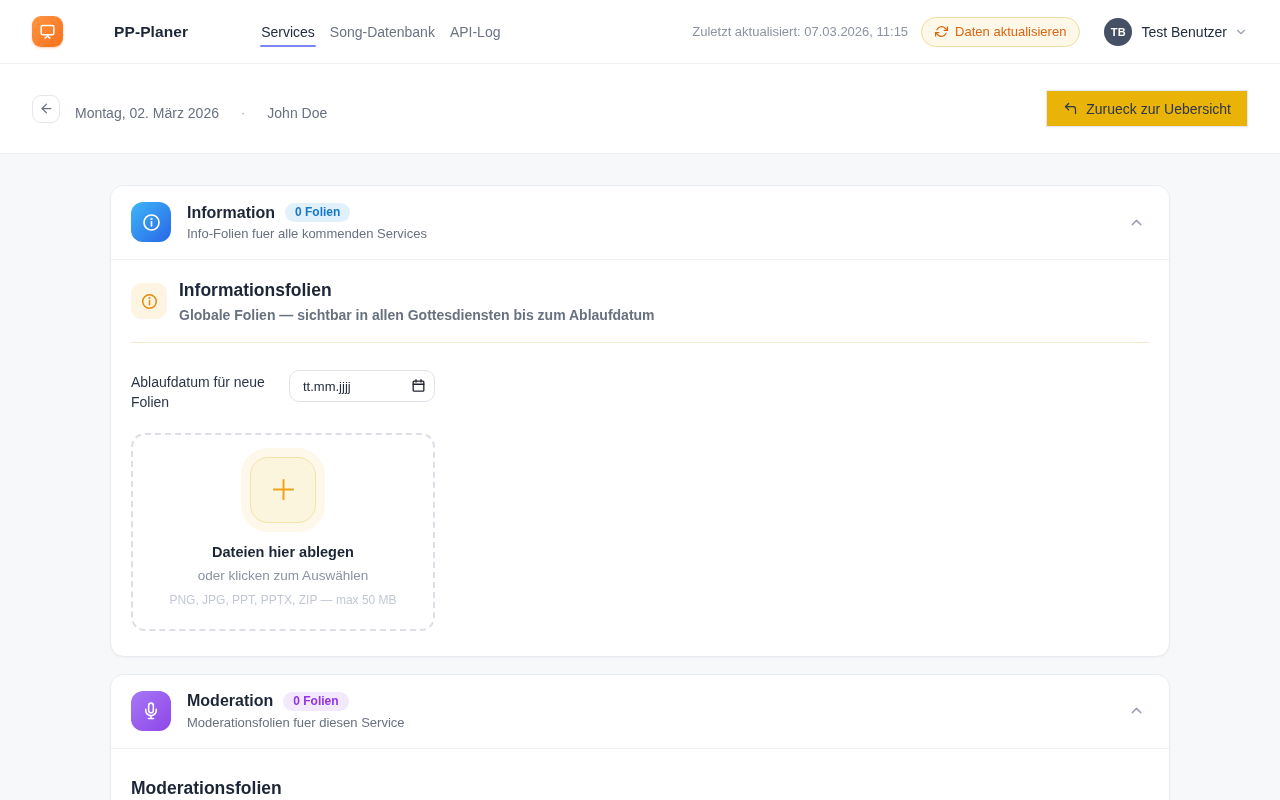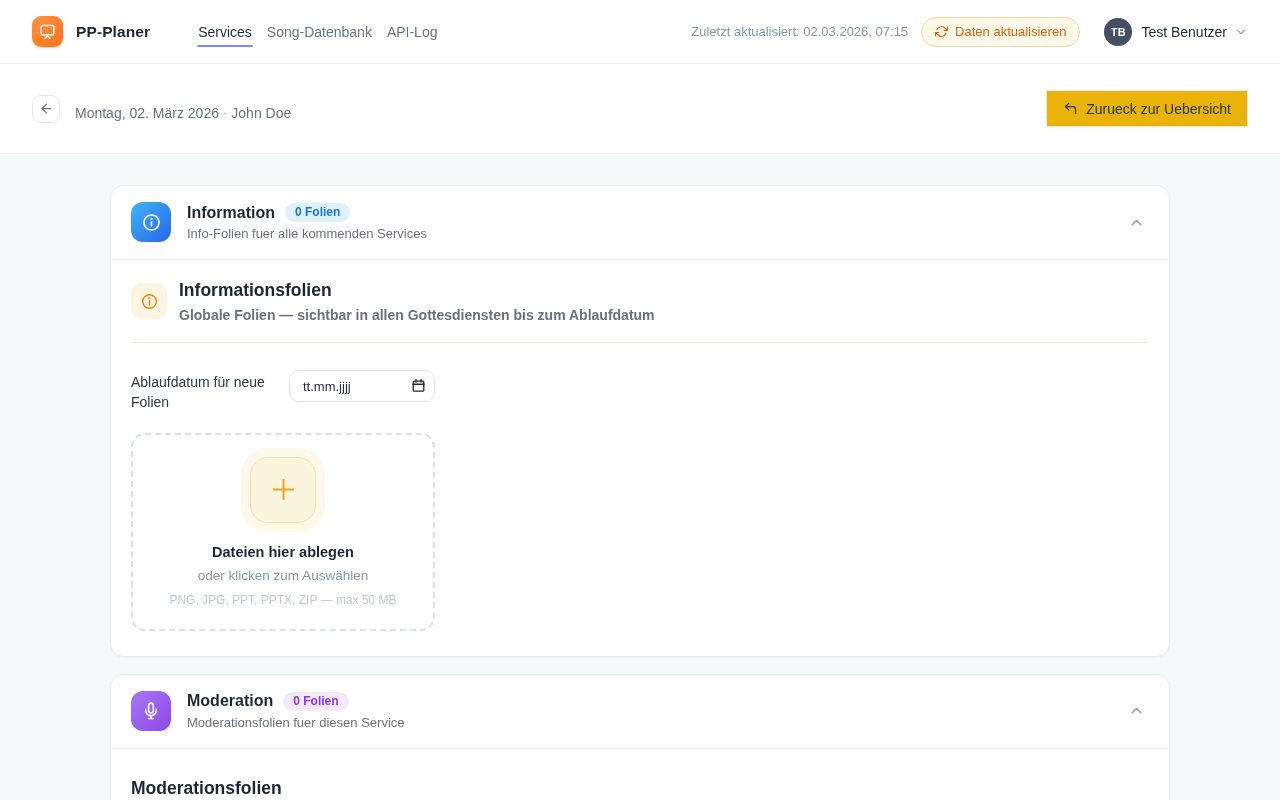--- a/index.html
+++ b/index.html
@@ -11,29 +11,29 @@
     overflow:hidden;
     -webkit-font-smoothing:antialiased;
   }
   svg { display:block; }
 
   
   .topbar {
     height:64px; background:#fff; border-bottom:1px solid #edeff3;
     display:flex; align-items:center; padding:0 32px;
   }
-  .topbar-left { display:flex; align-items:center; }
+  .topbar-left { display:flex; align-items:center;gap:38px; }
   .logo-tile {
     width:31px; height:31px; border-radius:9px;
     background:linear-gradient(135deg,#ff9440,#f9711d);
     display:flex; align-items:center; justify-content:center;
     box-shadow:0 1px 2px rgba(249,113,29,.35);
   }
   .app-name { font-size:15.5px; font-weight:700; margin-left:13px; letter-spacing:.1px; }
-  .nav { display:flex; align-items:center; gap:15px; margin-left:48px; }
+  .nav { display:flex; align-items:center; gap:15px; margin-left:35px; }
   .nav-item {
     font-size:14px; color:#6b7484; cursor:pointer; position:relative;
     padding:6px 0; text-decoration:none;
   }
   .nav-item.active { color:#232d3f; font-weight:500; }
   .nav-item.active::after {
     content:""; position:absolute; left:-1px; right:-1px; bottom:-1px;
     height:2px; border-radius:2px; background:#7d87f3;
   }
   .topbar-right { margin-left:auto; display:flex; align-items:center; }
@@ -55,21 +55,21 @@
   .page-head {
     height:90px; background:#fff; border-bottom:1px solid #edeff3;
     display:flex; align-items:center; padding:0 32px;
   }
   .back-btn {
     width:28px; height:28px; border-radius:9px; border:1px solid #e4e8ee;
     background:#fff; display:flex; align-items:center; justify-content:center; cursor:pointer;
   }
   .ph-text { margin-left:15px; }
   .page-title { font-size:20.5px; font-weight:700; color:#1c2636; }
-  .page-meta { margin-top:8px; font-size:14px; color:#68717f; display:flex; align-items:center; gap:4px; }
+  .page-meta { margin-top:8px; font-size:14px; color:#68717f; display:flex; align-items:center; gap:22px; }
   .meta-dot { color:#9aa2af; font-size:13px; }
   .overview-btn {
     margin-left:auto; height:37px; padding:0 16px; border-radius:0;
     background:#eab308; border:1px solid #e4e8ee; color:#2b3649;
     font-size:14px; font-family:inherit; display:flex; align-items:center; gap:8px; cursor:pointer;
     box-shadow:0 1px 2px rgba(16,24,40,.04);
   }
 
   
   .main { padding-top:31px; }
@@ -167,21 +167,21 @@
       </svg>
     </div>
     <div class="app-name">PP-Planer</div>
     <nav class="nav">
       <a class="nav-item active">Services</a>
       <a class="nav-item">Song-Datenbank</a>
       <a class="nav-item">API-Log</a>
     </nav>
   </div>
   <div class="topbar-right">
-    <span class="updated-text">Zuletzt aktualisiert: 02.03.2026, 07:15</span>
+    <span class="updated-text">Zuletzt aktualisiert: 07.03.2026, 11:15</span>
     <button class="refresh-btn">
       <span>
         <svg width="13" height="13" viewBox="0 0 24 24" fill="none" stroke="#dd6310" stroke-width="2.3" stroke-linecap="round" stroke-linejoin="round">
           <polyline points="23 4 23 10 17 10"></polyline>
           <polyline points="1 20 1 14 7 14"></polyline>
           <path d="M3.51 9a9 9 0 0 1 14.85-3.36L23 10M1 14l4.64 4.36A9 9 0 0 0 20.49 15"></path>
         </svg>
       </span>
       <span>Daten aktualisieren</span>
     </button>

